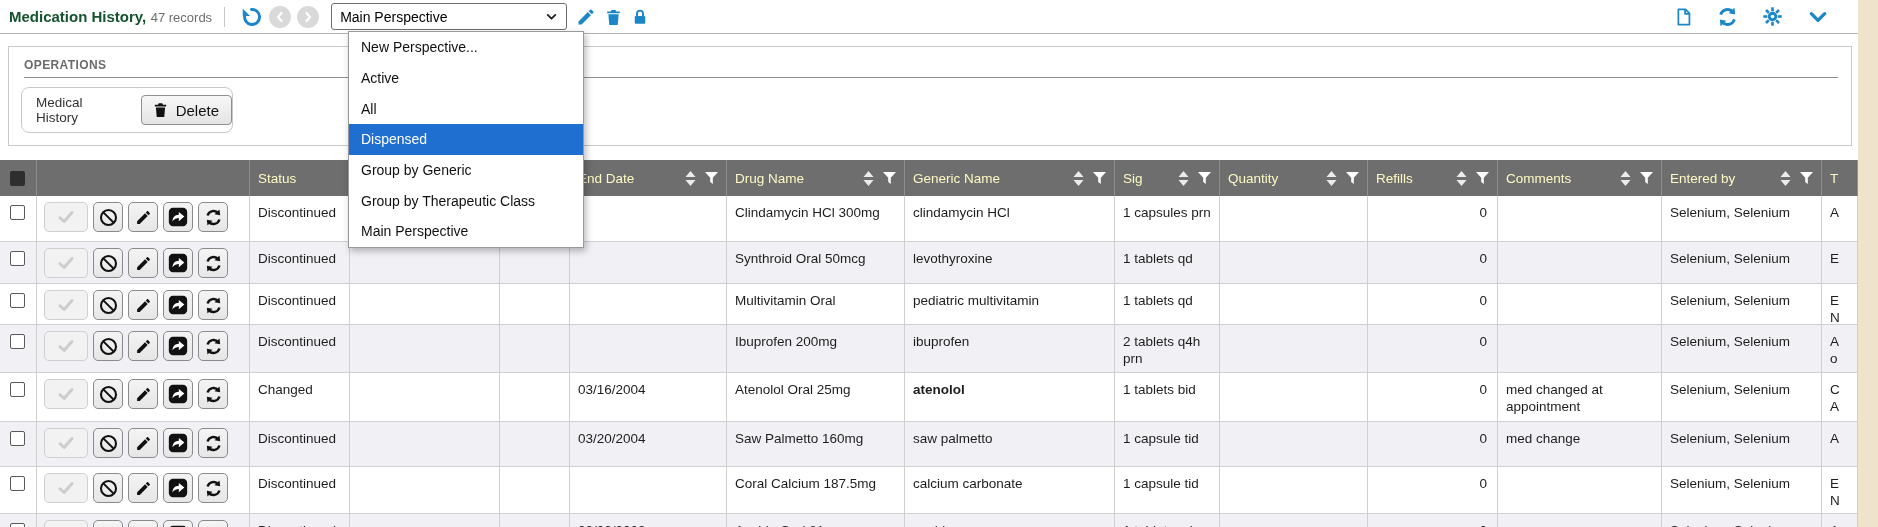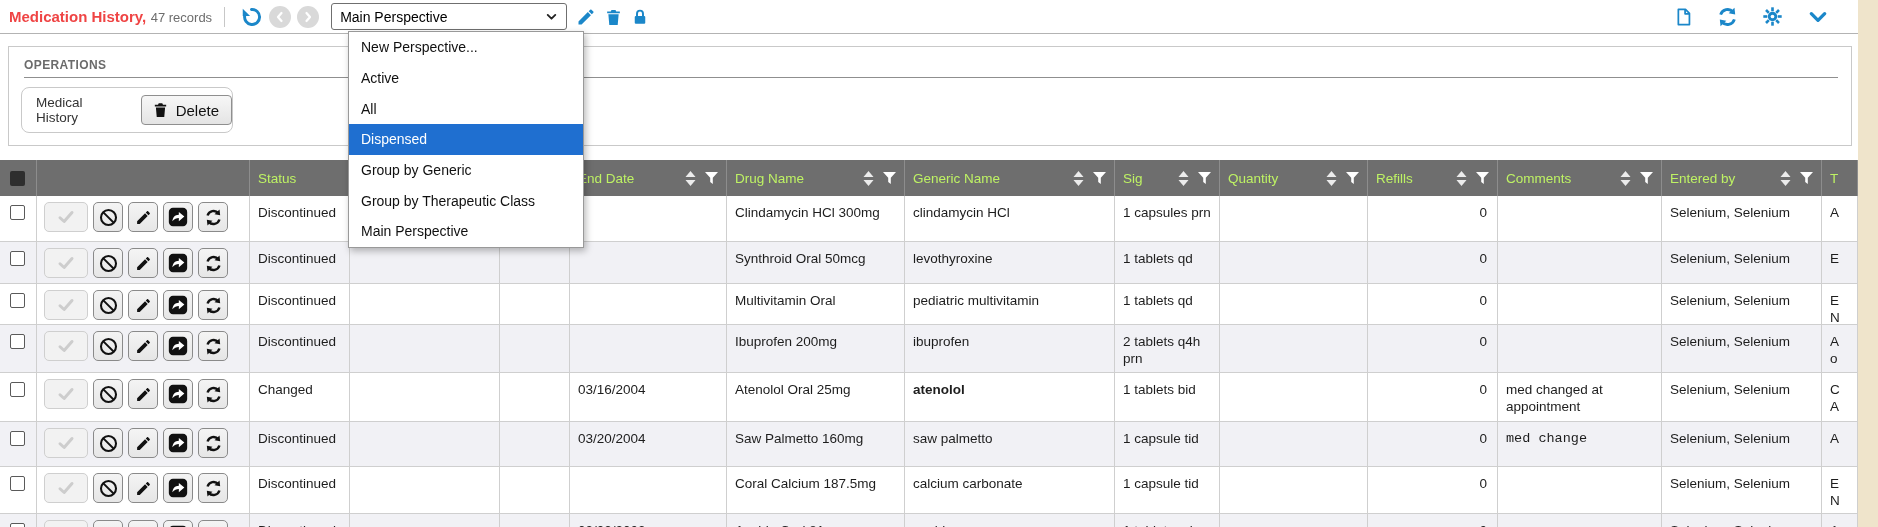--- a/index.html
+++ b/index.html
@@ -3,21 +3,21 @@
 <meta charset="utf-8">
 <style>
   html,body{margin:0;padding:0;}
   body{font-family:"Liberation Sans","DejaVu Sans",sans-serif;}
   .app{position:relative;width:1878px;height:527px;background:#fff;overflow:hidden;}
 
   
   .topbar{position:absolute;left:0;top:0;width:1858px;height:33px;background:#fff;
     border-bottom:1px solid #b3b3b3;display:flex;align-items:center;}
   .title-wrap{padding-left:9px;white-space:nowrap;}
-  .page-title{font-size:15px;font-weight:bold;color:#ef4444;}
+  .page-title{font-size:15px;font-weight:bold;color:#14532d;}
   .records{font-size:13px;color:#6d6d6d;}
   .tb-sep{width:1px;height:20px;background:#c7c7c7;margin:0 11px 0 12px;}
   .icon-btn{background:none;border:none;padding:0;margin:0 4px;cursor:pointer;display:flex;align-items:center;justify-content:center;}
   .circ-btn{width:22px;height:22px;border-radius:50%;background:#d9d9d9;display:flex;align-items:center;justify-content:center;margin:0 3px;}
   .sel-box{width:236px;height:27px;margin-left:9px;border:1px solid #6f6f6f;border-radius:3px;background:#fff;
     display:flex;align-items:center;justify-content:space-between;padding:0 8px;box-sizing:border-box;font-size:14px;color:#000;cursor:pointer;}
   .tb-right{position:absolute;right:24px;top:0;height:33px;display:flex;align-items:center;gap:15px;}
 
   
   .ops-panel{position:absolute;left:8px;top:46px;width:1844px;height:100px;border:1px solid #c9c9c9;border-radius:0;background:#fff;box-sizing:border-box;}
@@ -26,21 +26,21 @@
   .ops-group{position:absolute;left:12px;top:40px;width:212px;height:46px;border:1px solid #c9c9c9;border-radius:8px;
     display:flex;align-items:center;box-sizing:border-box;}
   .ops-group-label{font-size:13.5px;color:#333;padding:0 20px 0 14px;}
   .delete-btn{display:flex;align-items:center;gap:7px;font-size:15px;color:#111;background:linear-gradient(#f7f7f7,#e4e4e4);
     border:1px solid #8f8f8f;border-radius:4px;padding:5px 12px 5px 10px;cursor:pointer;}
 
   
   .tbl{position:absolute;left:0;top:160px;width:1858px;}
   .hrow{display:flex;background:#6e6e6e;height:36px;}
   .hcell{display:flex;align-items:center;box-sizing:border-box;border-right:1px solid #8d8d8d;
-    color:#bef264;font-size:13.5px;padding:0 8px;cursor:pointer;overflow:hidden;}
+    color:#fef9c3;font-size:13.5px;padding:0 8px;cursor:pointer;overflow:hidden;}
   .hcell .hlabel{flex:1;white-space:nowrap;overflow:hidden;}
   .hicons{display:flex;align-items:center;gap:9px;margin-left:4px;}
   .row{display:flex;border-bottom:1px solid #cfcfcf;background:#fff;box-sizing:border-box;}
   .row.alt{background:#f1f1f5;}
   .cell{box-sizing:border-box;border-right:1px solid #cfcfcf;font-size:13.5px;color:#1d1d1d;
     padding:8px 8px 2px 8px;line-height:17px;overflow:hidden;white-space:pre-line;}
   .cell.num{text-align:right;padding-right:10px;}
   .cb{width:15px;height:15px;border:1.5px solid #5a5a5a;border-radius:2px;background:#fff;margin:9px 0 0 10px;cursor:pointer;box-sizing:border-box;}
   .hcb{width:15px;height:15px;background:#2e2e2e;border-radius:2px;margin-left:10px;cursor:pointer;}
   .acts{display:flex;align-items:flex-start;gap:5px;padding:6px 0 0 7px;box-sizing:border-box;}
@@ -459,21 +459,21 @@
               </svg></button></div>
           <div class="cell" style="width: 100px;">Discontinued</div>
           <div class="cell" style="width: 150px;"></div>
           <div class="cell" style="width: 70px;"></div>
           <div class="cell" style="width: 157px;">03/20/2004</div>
           <div class="cell" style="width: 178px;">Saw Palmetto 160mg</div>
           <div class="cell" style="width: 210px;">saw palmetto</div>
           <div class="cell" style="width: 105px;">1 capsule tid</div>
           <div class="cell" style="width: 148px;"></div>
           <div class="cell num" style="width: 130px;">0</div>
-          <div class="cell" style="width: 164px; font-family: Liberation Mono, monospace;">med change</div>
+          <div class="cell" style="width: 164px;">med change</div>
           <div class="cell" style="width: 160px;">Selenium, Selenium</div>
           <div class="cell" style="width: 36px;">A</div>
         </div>
         <div class="row" style="height: 47px;">
           <div class="cell" style="width: 37px; padding: 0px;"><div class="cb"></div></div>
           <div class="cell acts" style="width: 213px;"><button class="abtn chk"><svg width="20" height="18" viewBox="0 0 24 24">
                 <polyline points="4,13 9.5,18 20,6" fill="none" stroke="#cdcdcd" stroke-width="4" stroke-linecap="round" stroke-linejoin="round"></polyline>
               </svg></button><button class="abtn"><svg width="19" height="19" viewBox="0 0 24 24">
                 <circle cx="12" cy="12" r="9.5" fill="none" stroke="#111" stroke-width="2.6"></circle>
                 <line x1="5.5" y1="5.5" x2="18.5" y2="18.5" stroke="#111" stroke-width="2.6"></line>

